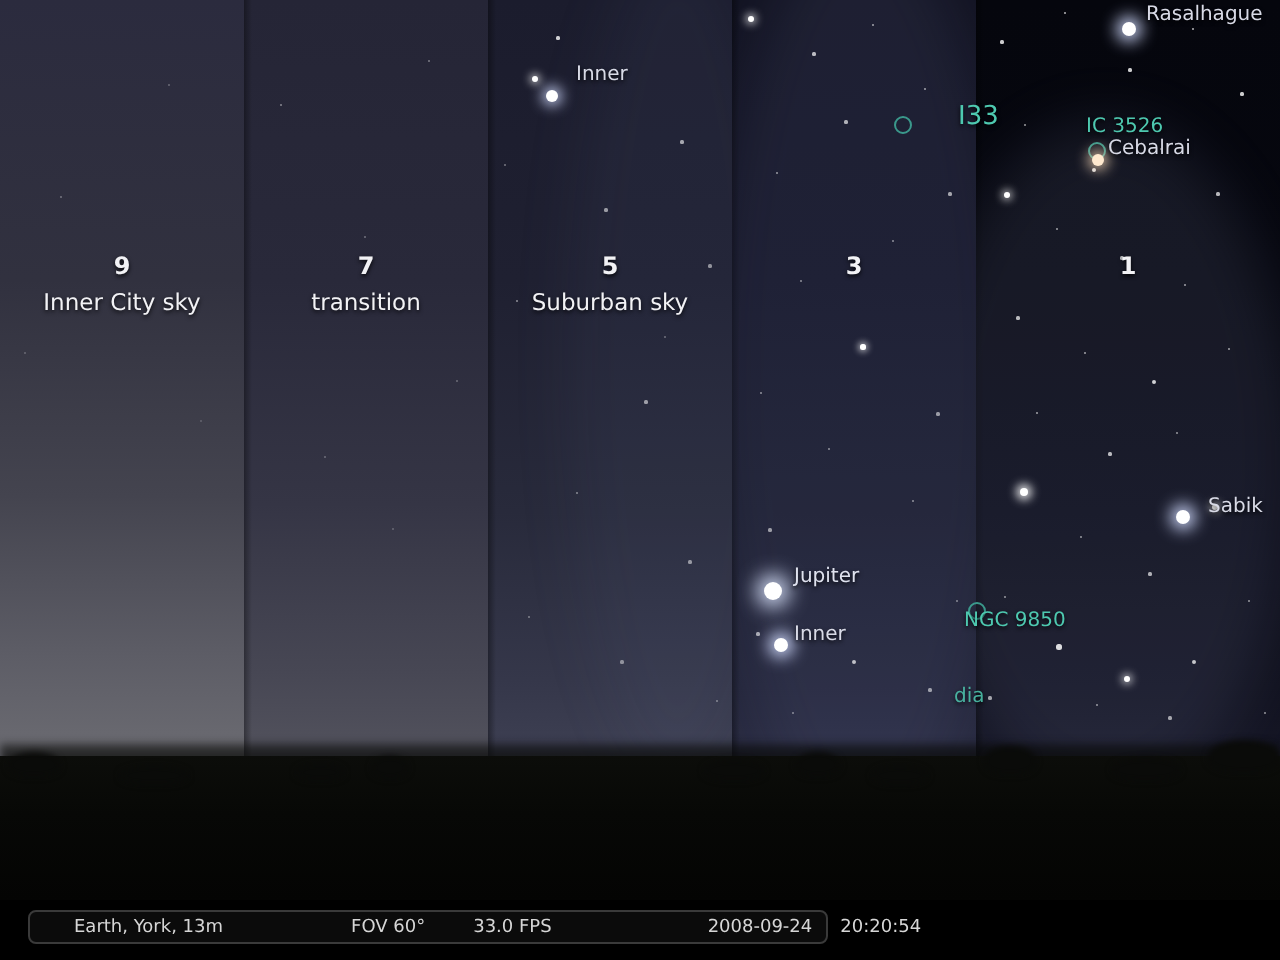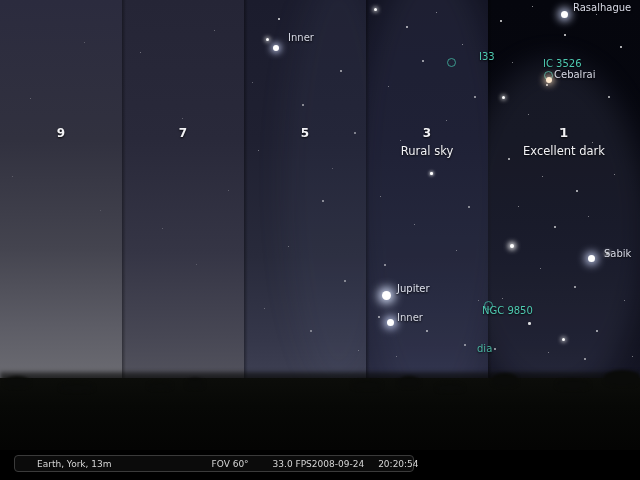--- a/index.html
+++ b/index.html
@@ -133,58 +133,60 @@
     border-radius:4px;
     background:#0b0b0b;
     color:#d6d6d6;
     font-size:9px;
     display:flex;
     align-items:center;
     box-sizing:border-box;
   }
   #statusbar .cell{white-space:nowrap;}
   .cell.location{margin-left:22px;}
-  .cell.fov{margin-left:100px;}
+  .cell.fov{margin-left:64px;}
   .cell.fps{margin-left:24px;}
-  .cell.date{}
+  .cell.date{margin-left:78px;}
   .cell.time{margin-left:14px;}
 </style>
 </head>
 <body>
 
 <div id="app">
 
   <div id="sky">
 
     <div class="panel p9" style="width:122px">
       <div class="sky-grad"></div>
       <div class="starfield">
         <div class="star" style="left:30px;top:98px;width:1px;height:1px;opacity:.35"></div>
         <div class="star" style="left:84px;top:42px;width:1px;height:1px;opacity:.3"></div>
         <div class="star" style="left:12px;top:176px;width:1px;height:1px;opacity:.25"></div>
         <div class="star" style="left:100px;top:210px;width:1px;height:1px;opacity:.2"></div>
       </div>
       <div class="panel-label">
         <span class="num">9</span>
+        <span class="desc">Inner City sky</span>
       </div>
     </div>
 
     <div class="panel p7" style="width:122px">
       <div class="sky-grad"></div>
       <div class="seam" style="left:0"></div>
       <div class="starfield">
         <div class="star" style="left:18px;top:52px;width:1px;height:1px;opacity:.45"></div>
         <div class="star" style="left:92px;top:30px;width:1px;height:1px;opacity:.4"></div>
         <div class="star" style="left:60px;top:118px;width:1px;height:1px;opacity:.35"></div>
         <div class="star" style="left:40px;top:228px;width:1px;height:1px;opacity:.3"></div>
         <div class="star" style="left:106px;top:190px;width:1px;height:1px;opacity:.3"></div>
         <div class="star" style="left:74px;top:264px;width:1px;height:1px;opacity:.25"></div>
       </div>
       <div class="panel-label">
         <span class="num">7</span>
+        <span class="desc">transition</span>
       </div>
     </div>
 
     <div class="panel p5" style="width:122px">
       <div class="sky-grad"></div>
       <div class="seam" style="left:0"></div>
       <div class="mw" style="left:40px;top:-30px;width:110px;height:420px;background:rgba(120,130,170,.07)"></div>
       <div class="starfield">
         <div class="star" style="left:22px;top:38px;width:3px;height:3px;box-shadow:0 0 4px 1px rgba(255,255,255,.8)"></div>
         <div class="star" style="left:34px;top:18px;width:1.5px;height:1.5px;opacity:.8"></div>
@@ -196,20 +198,21 @@
         <div class="star" style="left:44px;top:246px;width:1px;height:1px;opacity:.45"></div>
         <div class="star" style="left:100px;top:280px;width:1.5px;height:1.5px;opacity:.5"></div>
         <div class="star" style="left:20px;top:308px;width:1px;height:1px;opacity:.4"></div>
         <div class="star" style="left:66px;top:330px;width:1.5px;height:1.5px;opacity:.45"></div>
         <div class="star" style="left:114px;top:350px;width:1px;height:1px;opacity:.4"></div>
         <div class="star" style="left:8px;top:82px;width:1px;height:1px;opacity:.4"></div>
         <div class="star" style="left:88px;top:168px;width:1px;height:1px;opacity:.35"></div>
       </div>
       <div class="panel-label">
         <span class="num">5</span>
+        <span class="desc">Suburban sky</span>
       </div>
     </div>
 
     <div class="panel p3" style="width:122px">
       <div class="sky-grad"></div>
       <div class="seam" style="left:0"></div>
       <div class="mw" style="left:-10px;top:-40px;width:150px;height:460px;background:rgba(130,140,180,.11)"></div>
       <div class="starfield">
         <div class="star" style="left:8px;top:8px;width:3px;height:3px;box-shadow:0 0 4px 1px rgba(255,255,255,.85)"></div>
         <div class="star" style="left:40px;top:26px;width:1.5px;height:1.5px;opacity:.7"></div>
@@ -227,21 +230,20 @@
         <div class="star" style="left:90px;top:250px;width:1px;height:1px;opacity:.5"></div>
         <div class="star" style="left:18px;top:264px;width:1.5px;height:1.5px;opacity:.55"></div>
         <div class="star" style="left:12px;top:316px;width:1.5px;height:1.5px;opacity:.6"></div>
         <div class="star" style="left:60px;top:330px;width:2px;height:2px;opacity:.7"></div>
         <div class="star" style="left:98px;top:344px;width:1.5px;height:1.5px;opacity:.55"></div>
         <div class="star" style="left:112px;top:300px;width:1px;height:1px;opacity:.45"></div>
         <div class="star" style="left:30px;top:356px;width:1px;height:1px;opacity:.45"></div>
       </div>
       <div class="panel-label">
         <span class="num">3</span>
-        <span class="desc">Rural sky</span>
       </div>
     </div>
 
     <div class="panel p1" style="width:152px">
       <div class="sky-grad"></div>
       <div class="seam" style="left:0"></div>
       <div class="mw" style="left:-30px;top:60px;width:190px;height:340px;background:rgba(140,150,195,.13)"></div>
       <div class="starfield">
         <div class="star" style="left:12px;top:20px;width:1.5px;height:1.5px;opacity:.8"></div>
         <div class="star" style="left:44px;top:6px;width:1px;height:1px;opacity:.7"></div>
@@ -272,34 +274,33 @@
         <div class="star" style="left:40px;top:322px;width:2.5px;height:2.5px;opacity:.85"></div>
         <div class="star" style="left:74px;top:338px;width:3px;height:3px;box-shadow:0 0 4px 1px rgba(255,255,255,.8)"></div>
         <div class="star" style="left:108px;top:330px;width:2px;height:2px;opacity:.75"></div>
         <div class="star" style="left:6px;top:348px;width:1.5px;height:1.5px;opacity:.6"></div>
         <div class="star" style="left:144px;top:356px;width:1px;height:1px;opacity:.55"></div>
         <div class="star" style="left:60px;top:352px;width:1px;height:1px;opacity:.55"></div>
         <div class="star" style="left:96px;top:358px;width:1.5px;height:1.5px;opacity:.6"></div>
       </div>
       <div class="panel-label">
         <span class="num">1</span>
-        <span class="desc">Excellent dark</span>
       </div>
     </div>
   </div>
 
   <div style="position:absolute;left:0;top:0;width:640px;height:400px;pointer-events:none">
 
     <div class="star" style="position:absolute;left:273px;top:45px;width:6px;height:6px;border-radius:50%;background:#fff;box-shadow:0 0 7px 2px rgba(210,220,255,.9)"></div>
     <div class="obj-label" style="left:288px;top:32px">Inner</div>
 
     <div class="star" style="position:absolute;left:561px;top:11px;width:7px;height:7px;border-radius:50%;background:#fff;box-shadow:0 0 8px 3px rgba(210,220,255,.9)"></div>
     <div class="obj-label" style="left:573px;top:2px">Rasalhague</div>
 
-    <div class="obj-label dso" style="left:479px;top:51px;font-size:10px">I33</div>
+    <div class="obj-label dso" style="left:479px;top:51px;font-size:13px">I33</div>
     <div class="obj-marker" style="left:447px;top:58px"></div>
 
     <div class="obj-label dso" style="left:543px;top:58px">IC 3526</div>
     <div class="obj-marker" style="left:544px;top:71px"></div>
 
     <div class="star" style="position:absolute;left:546px;top:77px;width:6px;height:6px;border-radius:50%;background:#ffe9cf;box-shadow:0 0 7px 2px rgba(255,225,190,.85)"></div>
     <div class="obj-label" style="left:554px;top:69px">Cebalrai</div>
 
     <div class="star" style="position:absolute;left:588px;top:255px;width:7px;height:7px;border-radius:50%;background:#fff;box-shadow:0 0 8px 3px rgba(210,220,255,.9)"></div>
     <div class="obj-label" style="left:604px;top:248px">Sabik</div>

